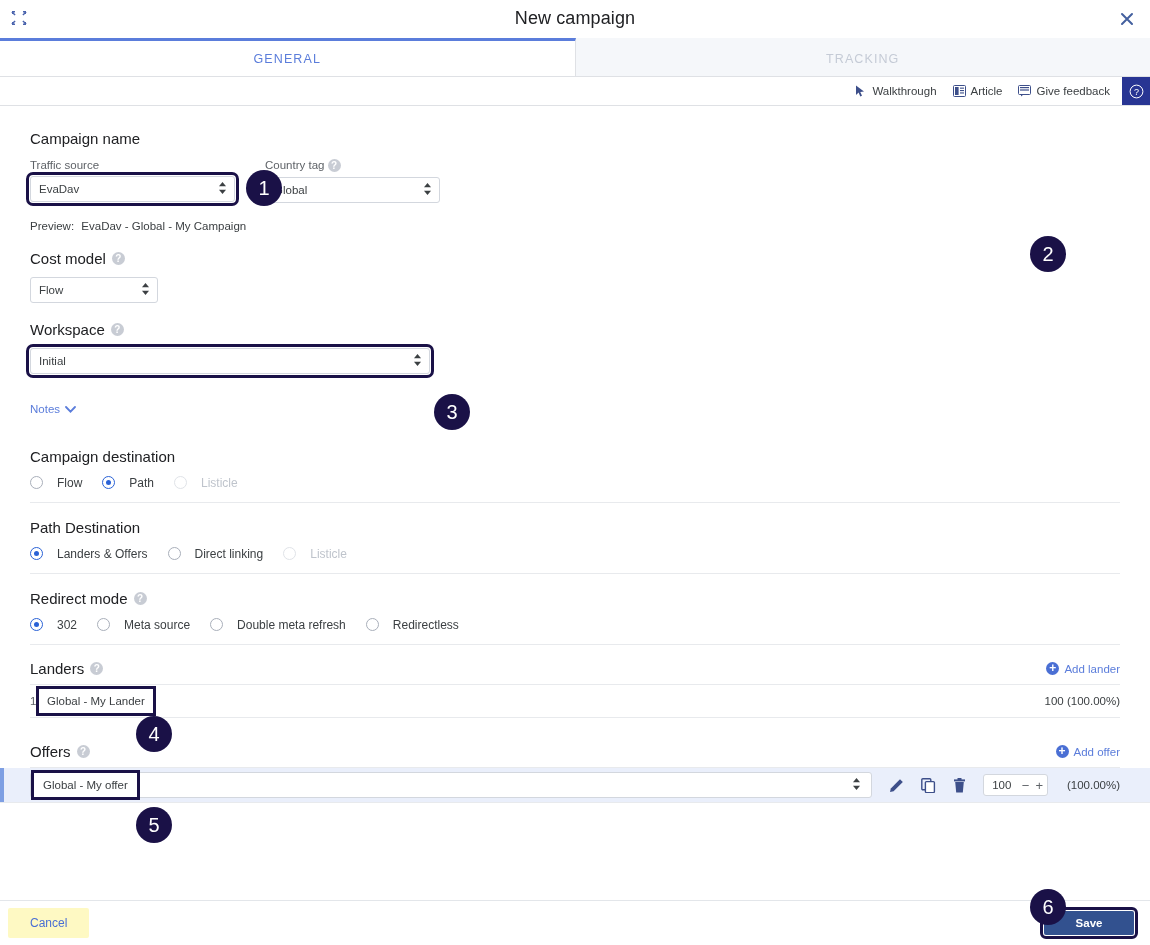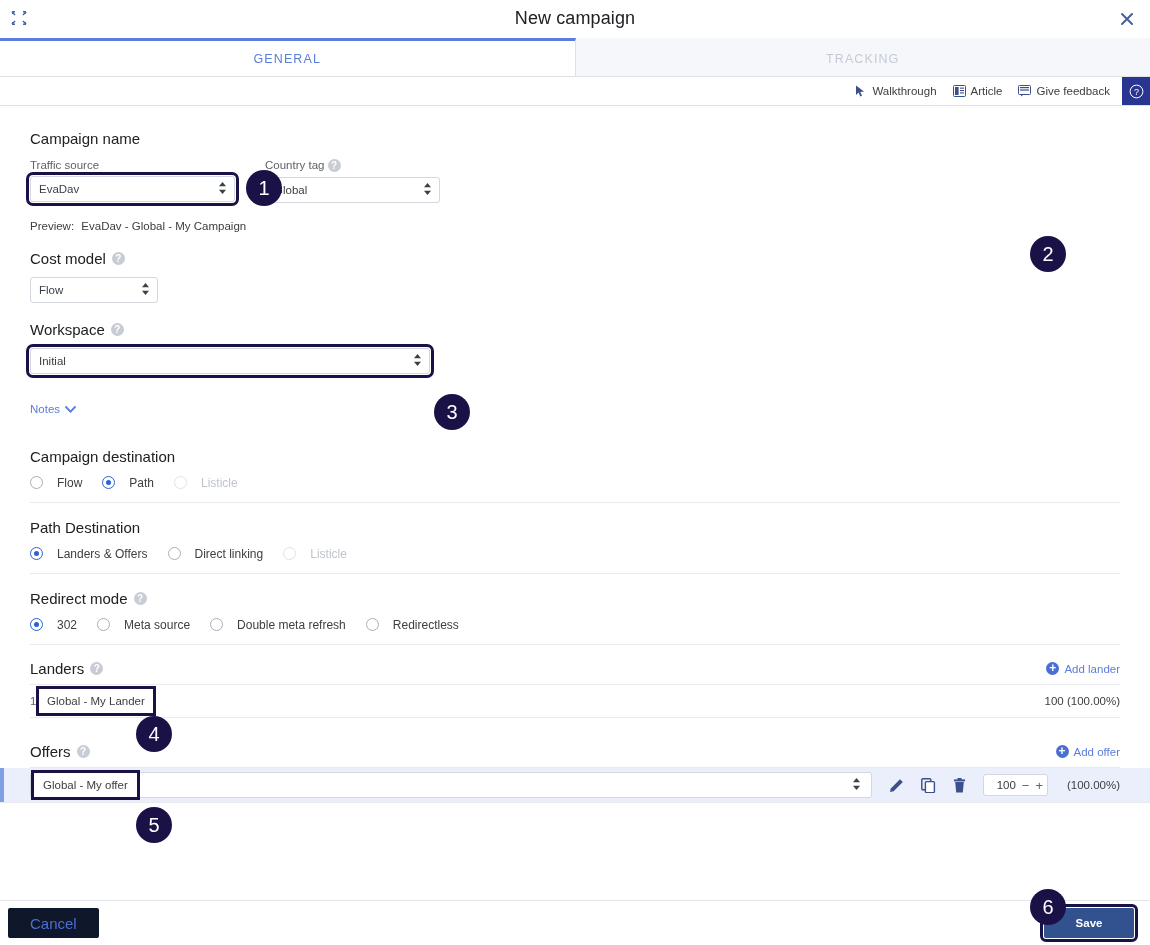--- a/index.html
+++ b/index.html
@@ -251,37 +251,37 @@
   .footer {
     position: absolute;
     left: 0; right: 0; bottom: 0;
     height: 45px;
     background: #fff;
     border-top: 1px solid #e3e6ea;
     display: flex; align-items: center;
   }
   .btn-cancel {
     margin-left: 8px;
-    background: #0f172a;
+    background: #fef9c3;
     color: #4a6fd4;
     border: none;
     height: 30px;
     padding: 0 22px;
-    font-size: 15px;
+    font-size: 12px;
     border-radius: 2px;
     cursor: pointer;
     font-family: "Liberation Sans", sans-serif;
   }
   .btn-save {
     position: absolute;
     right: 16px;
     background: #32518f;
     color: #fff;
     border: none;
-    height: 30px;
+    height: 24px;
     width: 90px;
     font-size: 11.5px;
     border-radius: 2px;
     cursor: pointer;
     font-family: "Liberation Sans", sans-serif;
     font-weight: bold;
   }
 
   
   .badge {
@@ -588,21 +588,21 @@
         </span>
         <span class="ic-btn" style="margin-left:17px;">
           <svg width="13" height="15" viewBox="0 0 13 15">
             <rect x="1" y="1.4" width="11" height="2" fill="#3d4f8a"></rect>
             <rect x="4.5" y="0" width="4" height="2" fill="#3d4f8a"></rect>
             <path d="M2.2 4 L10.8 4 L9.8 14.6 L3.2 14.6 Z" fill="#3d4f8a"></path>
           </svg>
         </span>
 
         <span class="num-step" style="margin-left:17px;">
-          <span style="width:28px; text-align:right;">100</span>
+          <span style="width:28px; text-align:center;">100</span>
           <span class="stepbtn">−</span>
           <span class="stepbtn">+</span>
         </span>
         <span style="margin-left:10px; width:62px; text-align:right;">(100.00%)</span>
       </div>
       <div class="rowline" style="margin:0 -30px;"></div>
     </div>
 
   </div>
 

